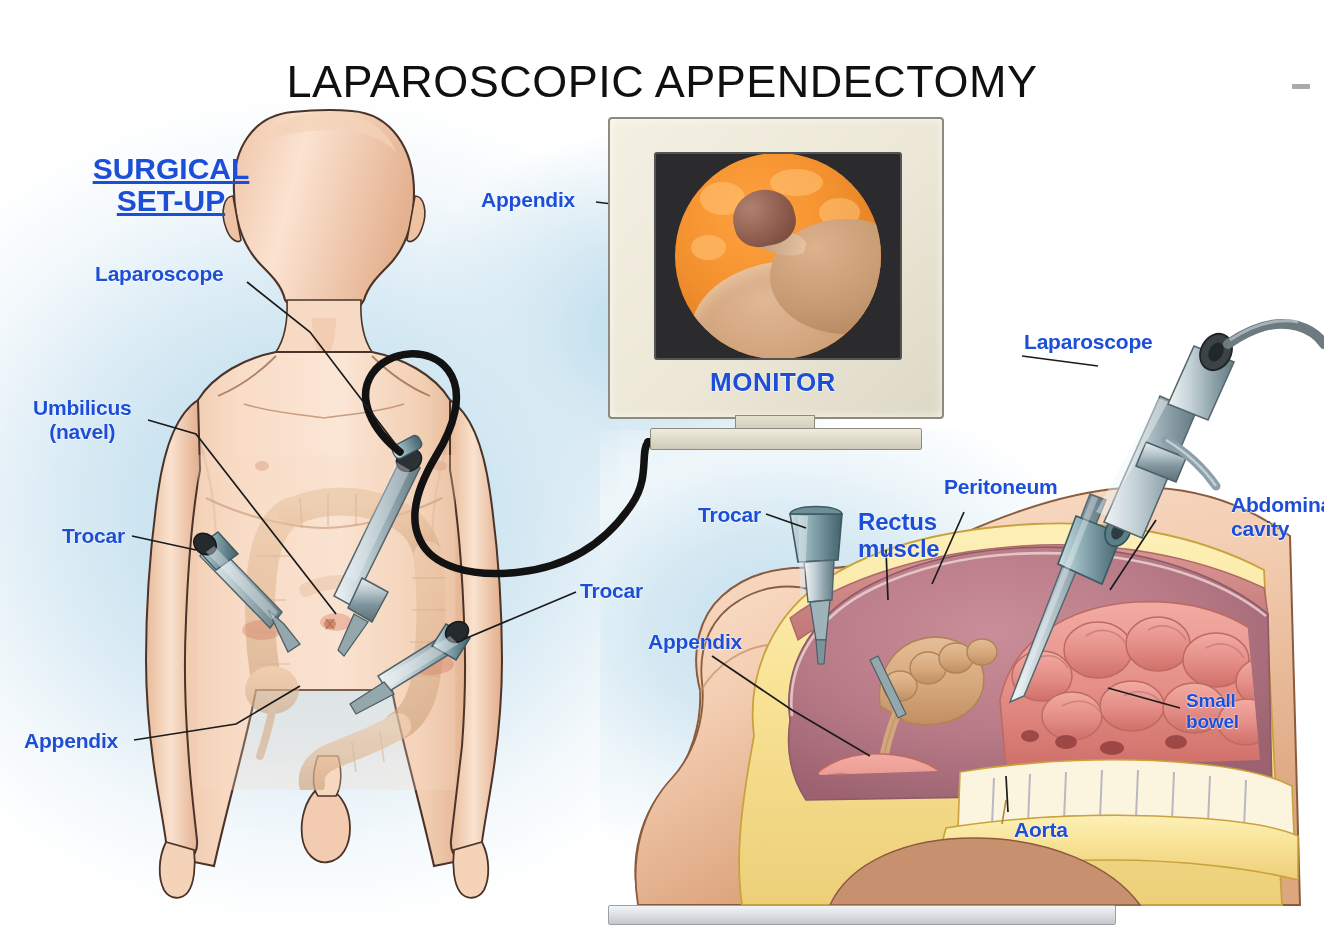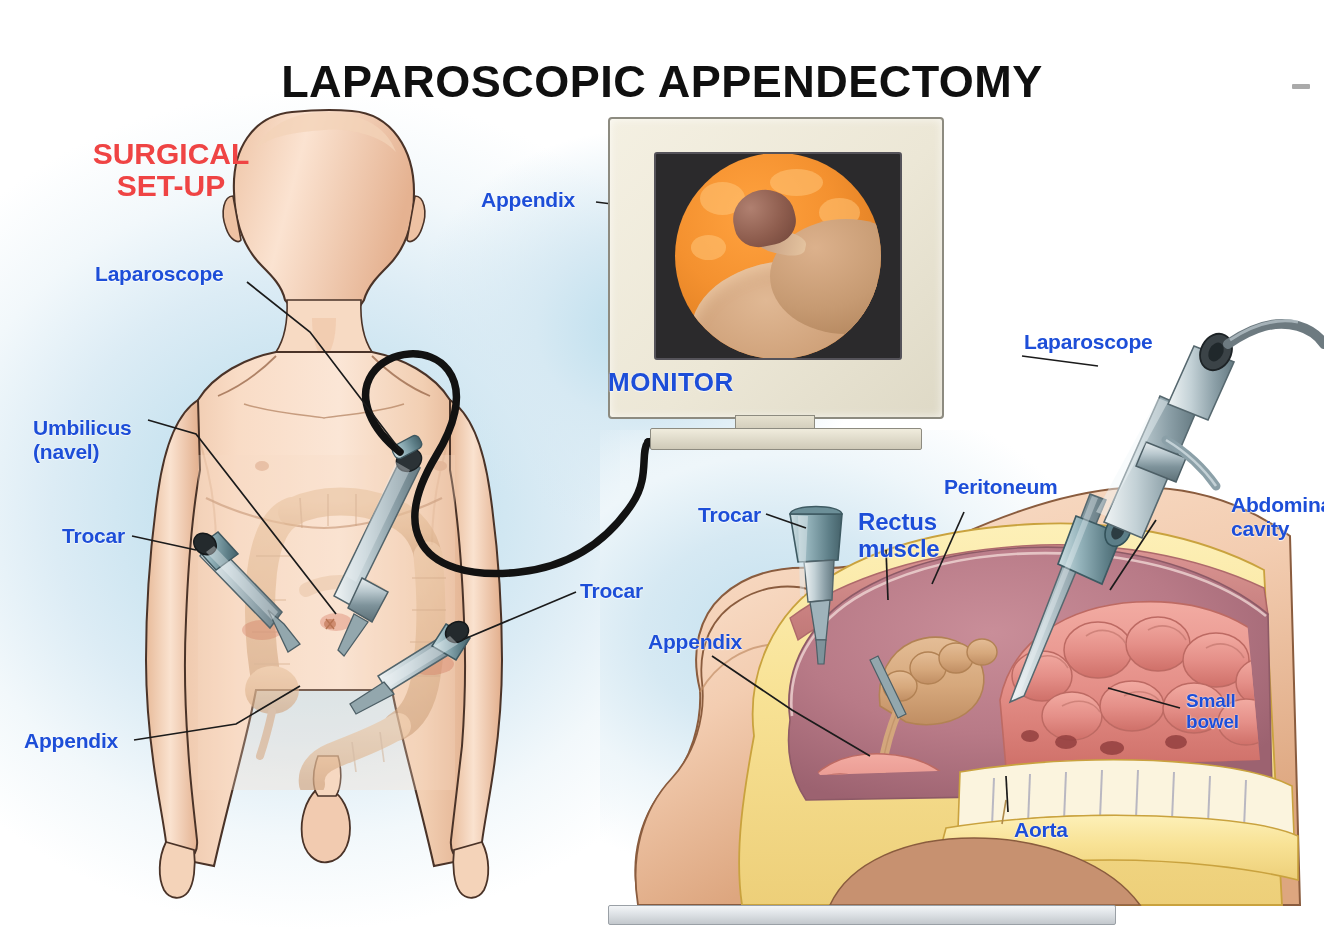--- a/index.html
+++ b/index.html
@@ -34,35 +34,35 @@
     position:absolute;
     font-family:"Liberation Sans", sans-serif;
     font-weight:bold;color:#1d4ed8;
     line-height:1.12;
     white-space:pre-line;
     text-shadow:0 0 2px rgba(255,255,255,.85), 0 1px 1px rgba(255,255,255,.7);
     letter-spacing:-0.2px;
   }
   .title{
     position:absolute;left:0;top:56px;width:1324px;text-align:center;
-    font-size:45px;font-weight:bold;color:#101010;letter-spacing:0.5px;
+    font-size:45px;font-weight:normal;color:#101010;letter-spacing:0.5px;
     font-family:"Liberation Sans", sans-serif;
   }
   .heading{
-    position:absolute;left:56px;top:138px;width:230px;text-align:center;
-    font-size:30px;font-weight:bold;color:#ef4444;line-height:1.08;
-    white-space:pre-line;font-family:"Liberation Sans", sans-serif;
+    position:absolute;left:56px;top:153px;width:230px;text-align:center;
+    font-size:30px;font-weight:bold;color:#1d4ed8;line-height:1.08;
+    white-space:pre-line;font-family:"Liberation Sans", sans-serif;text-decoration:underline;
   }
   .l-lap   {left:95px; top:262px;  font-size:21px;}
-  .l-umb   {left:33px; top:416px;  font-size:21px;}
+  .l-umb   {left:33px; top:396px;  font-size:21px;text-align:center;}
   .l-troc1 {left:62px; top:524px;  font-size:21px;}
   .l-app1  {left:24px; top:729px;  font-size:21px;}
   .l-troc2 {left:580px;top:579px;  font-size:21px;}
   .l-appmon{left:481px;top:188px;  font-size:21px;}
-  .l-monitor{left:608px;top:368px;width:330px;font-size:26px;letter-spacing:.5px;}
+  .l-monitor{left:608px;top:368px;width:330px;text-align:center;font-size:26px;letter-spacing:.5px;}
   .l-troc3 {left:698px;top:503px;  font-size:21px;}
   .l-rectus{left:858px;top:509px;  font-size:24px;}
   .l-perit {left:944px;top:475px;  font-size:21px;}
   .l-lap2  {left:1024px;top:330px; font-size:21px;}
   .l-abd   {left:1231px;top:483px; font-size:21px;margin-top:10px;}
   .l-small {left:1186px;top:690px; font-size:19px;}
   .l-aorta {left:974px;top:818px;  font-size:21px;margin-left:40px;}
   .l-app2  {left:648px;top:630px;  font-size:21px;}
 
   

